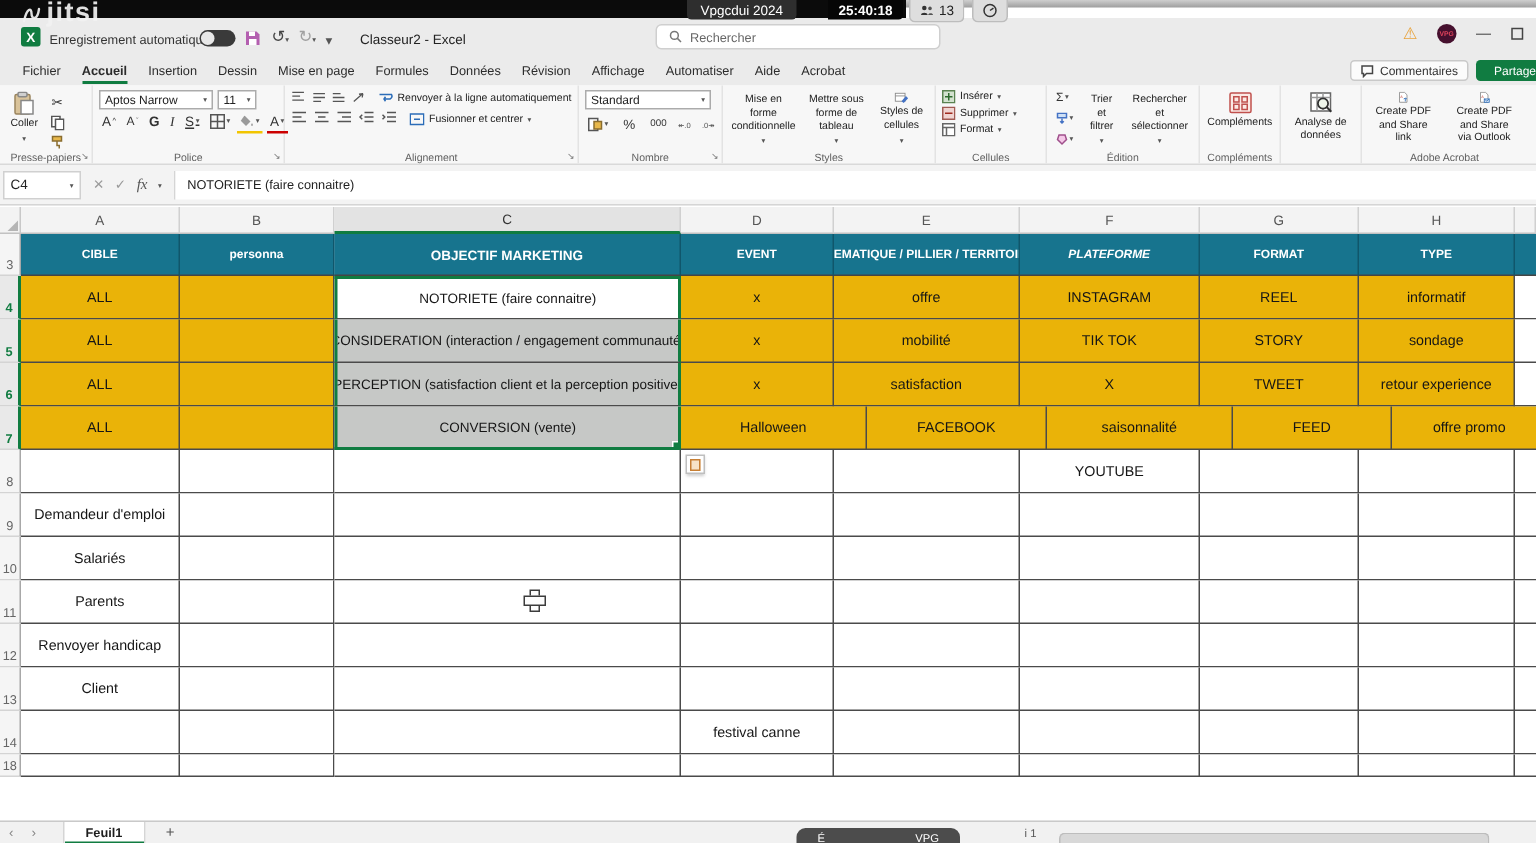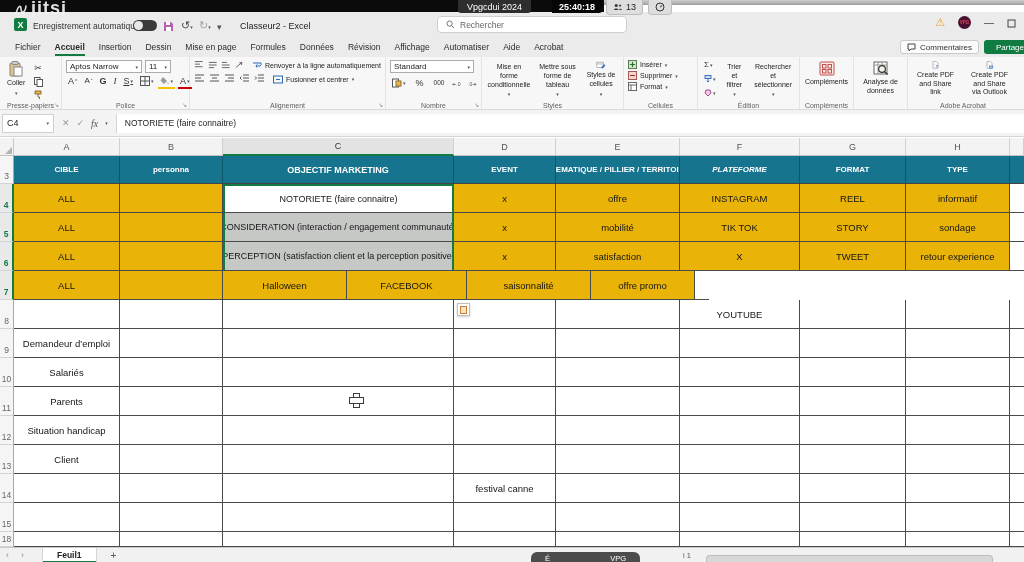--- a/index.html
+++ b/index.html
@@ -610,23 +610,25 @@
         <div class="g-cell g-td g-shade" style="width: 124px;">satisfaction</div>
         <div class="g-cell g-td g-shade" style="width: 120px;">X</div>
         <div class="g-cell g-td g-shade" style="width: 106px;">TWEET</div>
         <div class="g-cell g-td g-shade" style="width: 104px;">retour experience</div>
         <div class="g-cell g-td g-stubcell" style="width: 14px;"></div>
       </div>
       <div class="g-row g-drow">
         <div class="g-cell g-rownum g-selrow" style="width: 14px;">7</div>
         <div class="g-cell g-td g-shade" style="width: 106px;">ALL</div>
         <div class="g-cell g-td g-shade" style="width: 103px;"></div>
+        <div class="g-cell g-td g-shade g-ccol g-selgray g-last" style="width: 231px;">CONVERSION (vente)<span class="fill-handle"></span></div>
         <div class="g-cell g-td g-shade" style="width: 124px;">Halloween</div>
         <div class="g-cell g-td g-shade" style="width: 120px;">FACEBOOK</div>
         <div class="g-cell g-td g-shade" style="width: 124px;">saisonnalité</div>
+        <div class="g-cell g-td g-shade" style="width: 106px;">FEED</div>
         <div class="g-cell g-td g-shade" style="width: 104px;">offre promo</div>
         <div class="g-cell g-td g-stubcell" style="width: 14px;"></div>
       </div>
       <div class="g-row g-drow">
         <div class="g-cell g-rownum" style="width: 14px;">8</div>
         <div class="g-cell g-td" style="width: 106px;"></div>
         <div class="g-cell g-td" style="width: 103px;"></div>
         <div class="g-cell g-td g-ccol" style="width: 231px;"></div>
         <div class="g-cell g-td" style="width: 102px;"></div>
         <div class="g-cell g-td" style="width: 124px;"></div>
@@ -666,21 +668,21 @@
         <div class="g-cell g-td g-ccol" style="width: 231px;"></div>
         <div class="g-cell g-td" style="width: 102px;"></div>
         <div class="g-cell g-td" style="width: 124px;"></div>
         <div class="g-cell g-td" style="width: 120px;"></div>
         <div class="g-cell g-td" style="width: 106px;"></div>
         <div class="g-cell g-td" style="width: 104px;"></div>
         <div class="g-cell g-td g-stubcell" style="width: 14px;"></div>
       </div>
       <div class="g-row g-drow">
         <div class="g-cell g-rownum" style="width: 14px;">12</div>
-        <div class="g-cell g-td" style="width: 106px;">Situation handicap</div>
+        <div class="g-cell g-td" style="width: 106px;">Renvoyer handicap</div>
         <div class="g-cell g-td" style="width: 103px;"></div>
         <div class="g-cell g-td g-ccol" style="width: 231px;"></div>
         <div class="g-cell g-td" style="width: 102px;"></div>
         <div class="g-cell g-td" style="width: 124px;"></div>
         <div class="g-cell g-td" style="width: 120px;"></div>
         <div class="g-cell g-td" style="width: 106px;"></div>
         <div class="g-cell g-td" style="width: 104px;"></div>
         <div class="g-cell g-td g-stubcell" style="width: 14px;"></div>
       </div>
       <div class="g-row g-drow">
@@ -700,44 +702,32 @@
         <div class="g-cell g-td" style="width: 106px;"></div>
         <div class="g-cell g-td" style="width: 103px;"></div>
         <div class="g-cell g-td g-ccol" style="width: 231px;"></div>
         <div class="g-cell g-td" style="width: 102px;">festival canne</div>
         <div class="g-cell g-td" style="width: 124px;"></div>
         <div class="g-cell g-td" style="width: 120px;"></div>
         <div class="g-cell g-td" style="width: 106px;"></div>
         <div class="g-cell g-td" style="width: 104px;"></div>
         <div class="g-cell g-td g-stubcell" style="width: 14px;"></div>
       </div>
-      <div class="g-row g-drow">
-        <div class="g-cell g-rownum" style="width: 14px;">15</div>
+      <div class="g-row g-prow">
+        <div class="g-cell g-rownum" style="width: 14px;">18</div>
         <div class="g-cell g-td" style="width: 106px;"></div>
         <div class="g-cell g-td" style="width: 103px;"></div>
         <div class="g-cell g-td g-ccol" style="width: 231px;"></div>
         <div class="g-cell g-td" style="width: 102px;"></div>
         <div class="g-cell g-td" style="width: 124px;"></div>
         <div class="g-cell g-td" style="width: 120px;"></div>
         <div class="g-cell g-td" style="width: 106px;"></div>
         <div class="g-cell g-td" style="width: 104px;"></div>
         <div class="g-cell g-td g-stubcell" style="width: 14px;"></div>
       </div>
-      <div class="g-row g-prow">
-        <div class="g-cell g-rownum" style="width: 14px;">18</div>
-        <div class="g-cell g-td" style="width: 106px;"></div>
-        <div class="g-cell g-td" style="width: 103px;"></div>
-        <div class="g-cell g-td g-ccol" style="width: 231px;"></div>
-        <div class="g-cell g-td" style="width: 102px;"></div>
-        <div class="g-cell g-td" style="width: 124px;"></div>
-        <div class="g-cell g-td" style="width: 120px;"></div>
-        <div class="g-cell g-td" style="width: 106px;"></div>
-        <div class="g-cell g-td" style="width: 104px;"></div>
-        <div class="g-cell g-td g-stubcell" style="width: 14px;"></div>
-      </div>
     </div>
 
   <div class="paste-opt">
       <span></span>
     </div>
   <div class="cursor-plus"></div>
 
   <div class="sheet-bar">
     <span class="sheet-nav">‹</span>
     <span class="sheet-nav">›</span>

